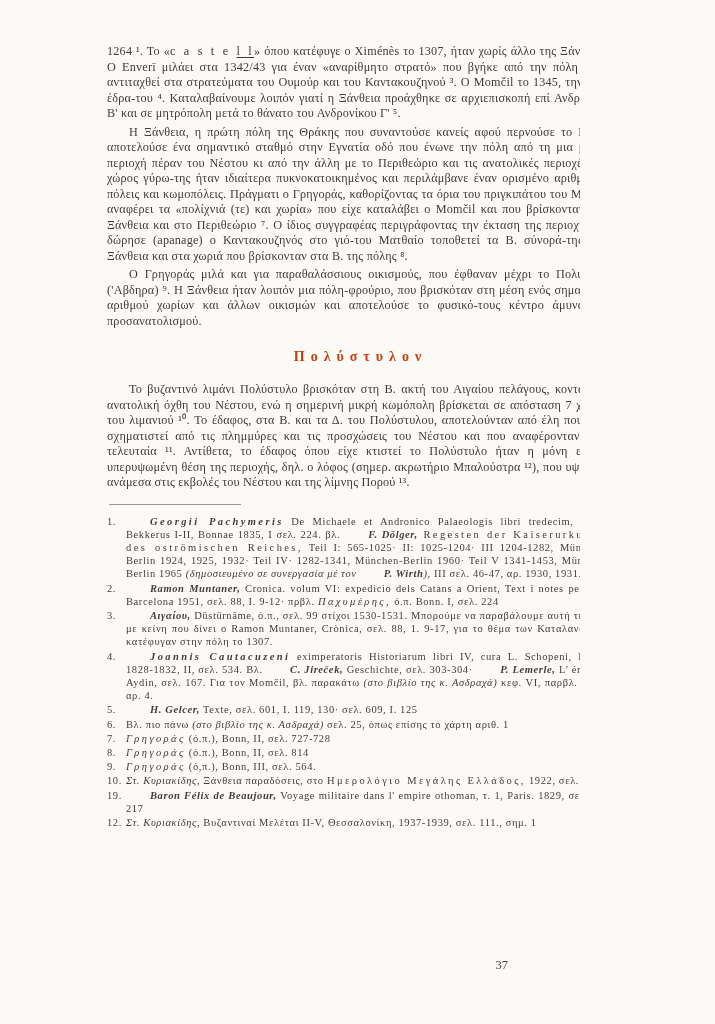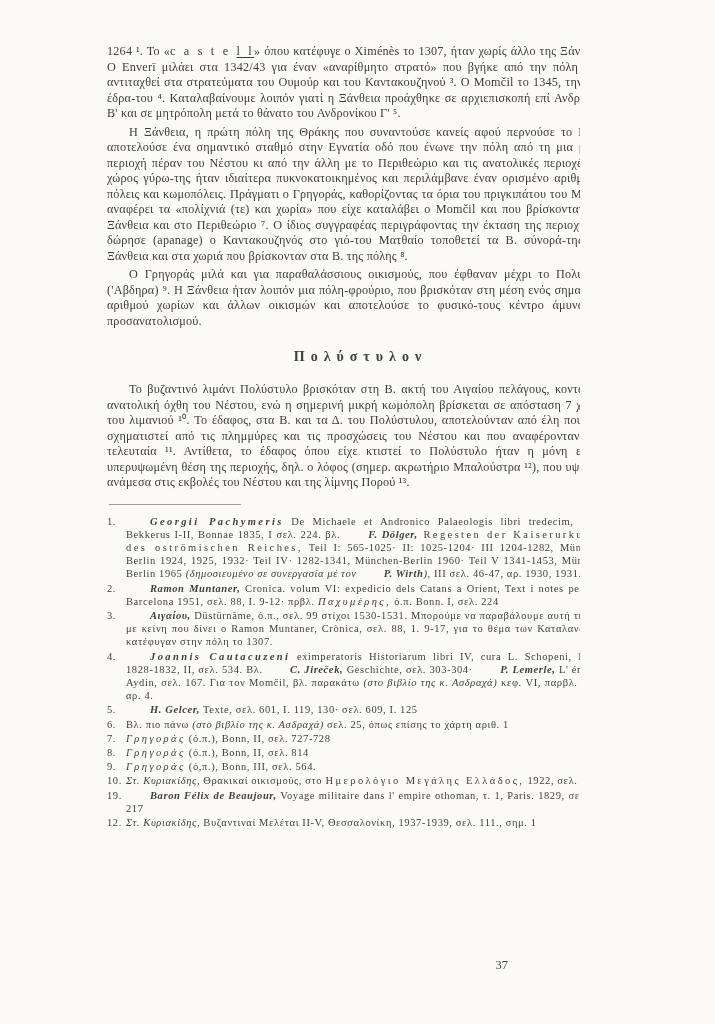--- a/index.html
+++ b/index.html
@@ -23,21 +23,21 @@
     letter-spacing:0.2px;
     text-align:justify;
   }
   .para.indent { text-indent:22px; }
   .heading {
     margin:20px 0 17px 0;
     text-align:center;
     font-size:14px;
     font-weight:700;
     letter-spacing:6px;
-    color:#404040;
+    color:#c2410c;
   }
   .sp { letter-spacing:2.4px; }
   .u  { text-decoration:underline; text-underline-offset:2px; }
   .i  { font-style:italic; }
   .bi { font-weight:700; font-style:italic;margin-left:24px; }
   .fnrule {
     margin:13px 0 10px 2px;
     width:132px;
     border:0;
     border-top:1px solid #9b9791;
@@ -80,21 +80,21 @@
     <div class="footnotes">
         <div class="fn"><span class="fn-num">1.</span><span class="fn-text"><span class="bi sp">Georgii Pachymeris</span><span> De Michaele et Andronico Palaeologis libri tredecim, rec. I. Bekkerus I-II, Bonnae 1835, I σελ. 224. βλ. </span><span class="bi">F. Dölger,</span><span class="sp"> Regesten der Kaiserurkunden des oströmischen Reiches,</span><span> Teil I: 565-1025· II: 1025-1204· III 1204-1282, München - Berlin 1924, 1925, 1932· Teil IV· 1282-1341, München-Berlin 1960· Teil V 1341-1453, München - Berlin 1965 </span><span class="i">(δημοσιευμένο σε συνεργασία μέ τον </span><span class="bi">P. Wirth</span><span class="i">)</span><span>, III σελ. 46-47, αρ. 1930, 1931.</span></span></div>
         <div class="fn"><span class="fn-num">2.</span><span class="fn-text"><span class="bi">Ramon Muntaner,</span><span> Cronica. volum VI: expedicio dels Catans a Orient, Text i notes per E. B. Barcelona 1951, σελ. 88, I. 9-12· πρβλ. </span><span class="i sp">Παχυμέρης,</span><span> ό.π. Bonn. I, σελ. 224</span></span></div>
         <div class="fn"><span class="fn-num">3.</span><span class="fn-text"><span class="bi">Αιγαίου,</span><span> Düstūrnāme, ό.π., σελ. 99 στίχοι 1530-1531. Μπορούμε να παραβάλουμε αυτή τη μνεία με κείνη που δίνει ο Ramon Muntaner, Crònica, σελ. 88, 1. 9-17, για το θέμα των Καταλανών που κατέφυγαν στην πόλη το 1307.</span></span></div>
         <div class="fn"><span class="fn-num">4.</span><span class="fn-text"><span class="bi sp">Joannis Cautacuzeni</span><span> eximperatoris Historiarum libri IV, cura L. Schopeni, Bonnae 1828-1832, II, σελ. 534. Βλ. </span><span class="bi">C. Jireček,</span><span> Geschichte, σελ. 303-304· </span><span class="bi">P. Lemerle,</span><span> L' émirat d' Aydin, σελ. 167. Για τον Momčil, βλ. παρακάτω </span><span class="i">(στο βιβλίο της κ. Ασδραχά)</span><span> κεφ. VI, παρβλ. πίνακα αρ. 4.</span></span></div>
         <div class="fn"><span class="fn-num">5.</span><span class="fn-text"><span class="bi">H. Gelcer,</span><span> Texte, σελ. 601, I. 119, 130· σελ. 609, I. 125</span></span></div>
         <div class="fn"><span class="fn-num">6.</span><span class="fn-text"><span>Βλ. πιο πάνω </span><span class="i">(στο βιβλίο της κ. Ασδραχά)</span><span> σελ. 25, όπως επίσης το χάρτη αριθ. 1</span></span></div>
         <div class="fn"><span class="fn-num">7.</span><span class="fn-text"><span class="i sp">Γρηγοράς</span><span> (ό.π.), Bonn, II, σελ. 727-728</span></span></div>
         <div class="fn"><span class="fn-num">8.</span><span class="fn-text"><span class="i sp">Γρηγοράς</span><span> (ό.π.), Bonn, II, σελ. 814</span></span></div>
         <div class="fn"><span class="fn-num">9.</span><span class="fn-text"><span class="i sp">Γρηγοράς</span><span> (ό,π.), Bonn, III, σελ. 564.</span></span></div>
-        <div class="fn"><span class="fn-num">10.</span><span class="fn-text"><span class="i">Στ. Κυριακίδης,</span><span> Θρακικαί οικισμούς, στο </span><span class="sp">Ημερολόγιο Μεγάλης Ελλάδος,</span><span> 1922, σελ. 249.</span></span></div>
+        <div class="fn"><span class="fn-num">10.</span><span class="fn-text"><span class="i">Στ. Κυριακίδης,</span><span> Ξάνθεια παραδόσεις, στο </span><span class="sp">Ημερολόγιο Μεγάλης Ελλάδος,</span><span> 1922, σελ. 249.</span></span></div>
         <div class="fn"><span class="fn-num">19.</span><span class="fn-text"><span class="bi">Baron Félix de Beaujour,</span><span> Voyage militaire dans l' empire othoman, τ. 1, Paris. 1829, σελ. 216-217</span></span></div>
         <div class="fn"><span class="fn-num">12.</span><span class="fn-text"><span class="i">Στ. Κυριακίδης,</span><span> Βυζαντιναί Μελέται ΙΙ-V, Θεσσαλονίκη, 1937-1939, σελ. 111., σημ. 1</span></span></div>
       </div>
 
   </div>
 
   <div class="pagenum">37</div>
 </div>
 
 </body></html>

